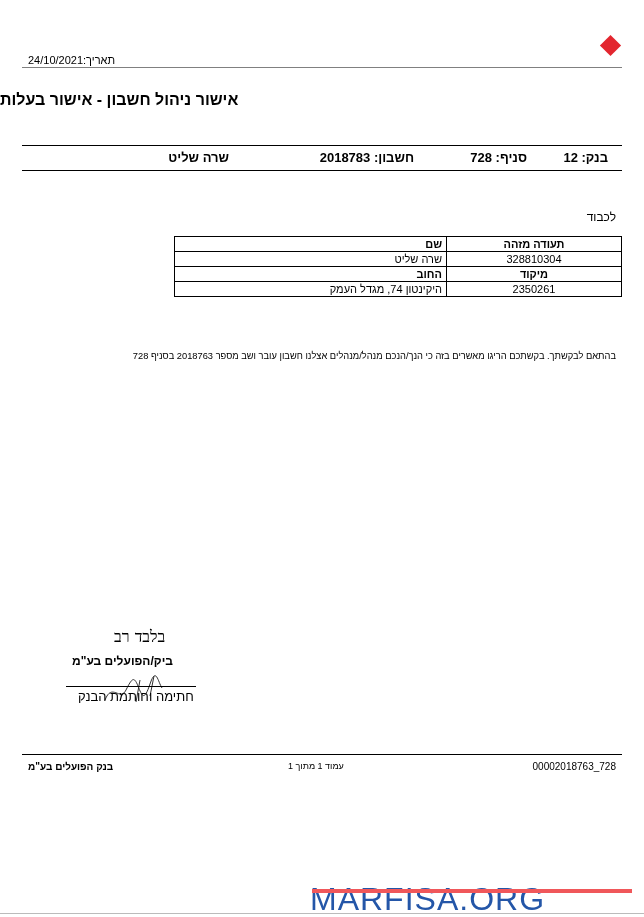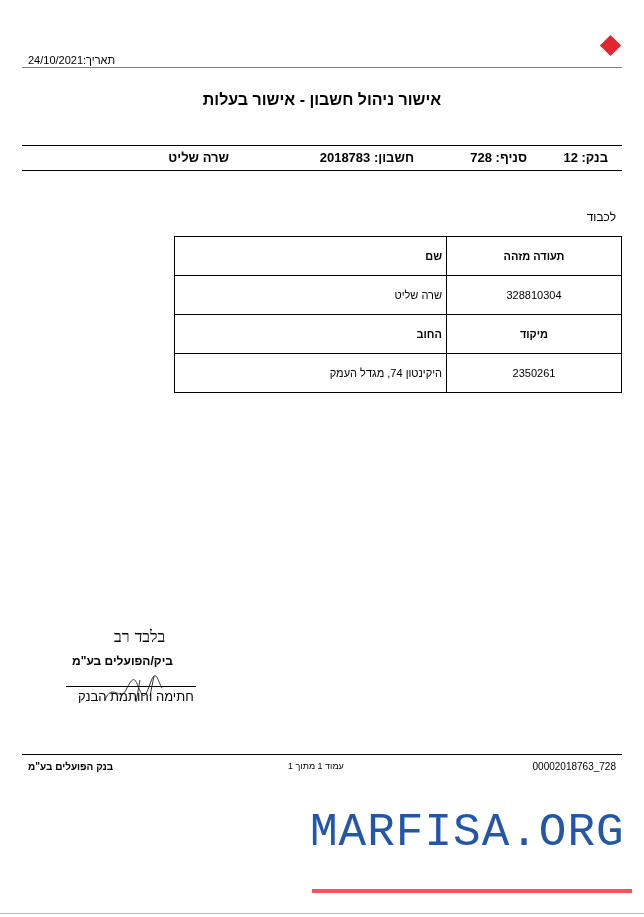--- a/index.html
+++ b/index.html
@@ -6,44 +6,44 @@
   body {
     width:644px; height:917px; background:#ffffff; position:relative; overflow:hidden;
     font-family: "Liberation Sans", sans-serif; color:#000;
   }
   .abs { position:absolute; }
   .logo { right:22px; top:38px; display:flex; align-items:center; gap:6px; direction:rtl; }
   .logo-diamond { width:15px; height:15px; background:#e3262f; transform:rotate(45deg); margin-left:4px; margin-right:4px; }
   .logo-text { font-size:22px; color:#4a4a4a; letter-spacing:0.5px; }
   .header-date { left:28px; top:54px; font-size:11px; direction:rtl; }
   .header-line { left:22px; right:22px; top:67px; height:1px; background:#808080; }
-  .title { left:0; right:0; top:91px; text-align:center; font-size:16px; font-weight:bold; direction:rtl; }
+  .title { left:0; right:0; top:91px; text-align:left; font-size:16px; font-weight:bold; direction:rtl; }
   .info-line-top { left:22px; right:22px; top:145px; height:1px; background:#000; }
   .info-line-bot { left:22px; right:22px; top:170px; height:1px; background:#000; }
   .info { top:150px; font-size:13px; font-weight:bold; direction:rtl; white-space:nowrap; }
   .lekavod { right:28px; top:210px; font-size:12px; direction:rtl; }
   table.details {
     position:absolute; left:174px; top:236px; width:448px; border-collapse:collapse; direction:rtl;
     font-size:11px;
   }
-  table.details td { border:1px solid #000; padding:12px 4px; height:14px; line-height:14px; }
+  table.details td { border:1px solid #000; padding:0 4px; height:14px; line-height:14px; }
   table.details td.c1 { width:166px; text-align:center; }
   table.details td.c2 { text-align:right; }
   table.details tr.hdr td { font-weight:bold; }
   .body-text { right:28px; top:349px; font-size:9.3px; direction:rtl; line-height:14px; text-align:right; width:500px; }
   .sig-blvad { left:114px; top:627px; font-size:16px; font-family:"DejaVu Serif", serif; }
   .sig-company { left:72px; top:654px; font-size:12px; font-weight:bold; direction:rtl; }
   .sig-line { left:66px; top:686px; width:130px; height:1px; background:#000; }
   .sig-label { left:78px; top:689px; font-size:13px; direction:rtl; }
   .signature { left:100px; top:672px; width:70px; height:34px; }
   .footer-line { left:22px; right:22px; top:754px; height:1px; background:#000; }
   .foot-left { left:28px; top:761px; font-size:10px; font-weight:bold; direction:rtl; }
   .foot-mid { left:288px; top:761px; font-size:9px; direction:rtl; }
   .foot-right { right:28px; top:761px; font-size:10px;padding-left:32px; }
-  .wm { left:310px; top:807px; font-size:46px; color:#2456a8; letter-spacing:1px; font-family:Liberation Mono, monospace; }
+  .wm { left:310px; top:881px; font-size:32px; color:#2456a8; letter-spacing:1px; font-family:Liberation Sans, sans-serif; }
   .wm-bar { left:312px; top:889px; width:320px; height:4px; background:#f0575a; }
   .bottom-line { left:0; right:0; top:913px; height:1px; background:#bbbbbb; }
 </style>
 </head>
 <body>
 
 <div class="abs logo">
   <div class="logo-diamond"></div>
 </div>
 <div class="abs header-date">תאריך:24/10/2021</div>
@@ -75,20 +75,21 @@
     <td class="c2">החוב</td>
   </tr>
   <tr>
     <td class="c1">2350261</td>
     <td class="c2">היקינטון 74, מגדל העמק</td>
   </tr>
 </tbody>
   </table>
 
 <div class="abs body-text">
+  <div>בהתאם לבקשתך. בקשתכם הריגו מאשרים בזה כי הנך/הנכם מנהל/מנהלים אצלנו חשבון עובר ושב מספר 2018763 בסניף 728</div>
 </div>
 
 <div class="abs sig-blvad">בלבד רב</div>
 <div class="abs sig-company">ביק/הפועלים בע"מ</div>
 <svg class="abs signature" viewBox="0 0 70 34">
   <path d="M5 28 C12 10, 20 30, 26 18 S34 4, 38 14 S44 30, 50 12 S58 10, 62 16 M40 8 L36 30 M54 4 L50 24" fill="none" stroke="#333" stroke-width="1"></path>
 </svg>
 <div class="abs sig-line"></div>
 <div class="abs sig-label">חתימה וחותמת הבנק</div>
 

